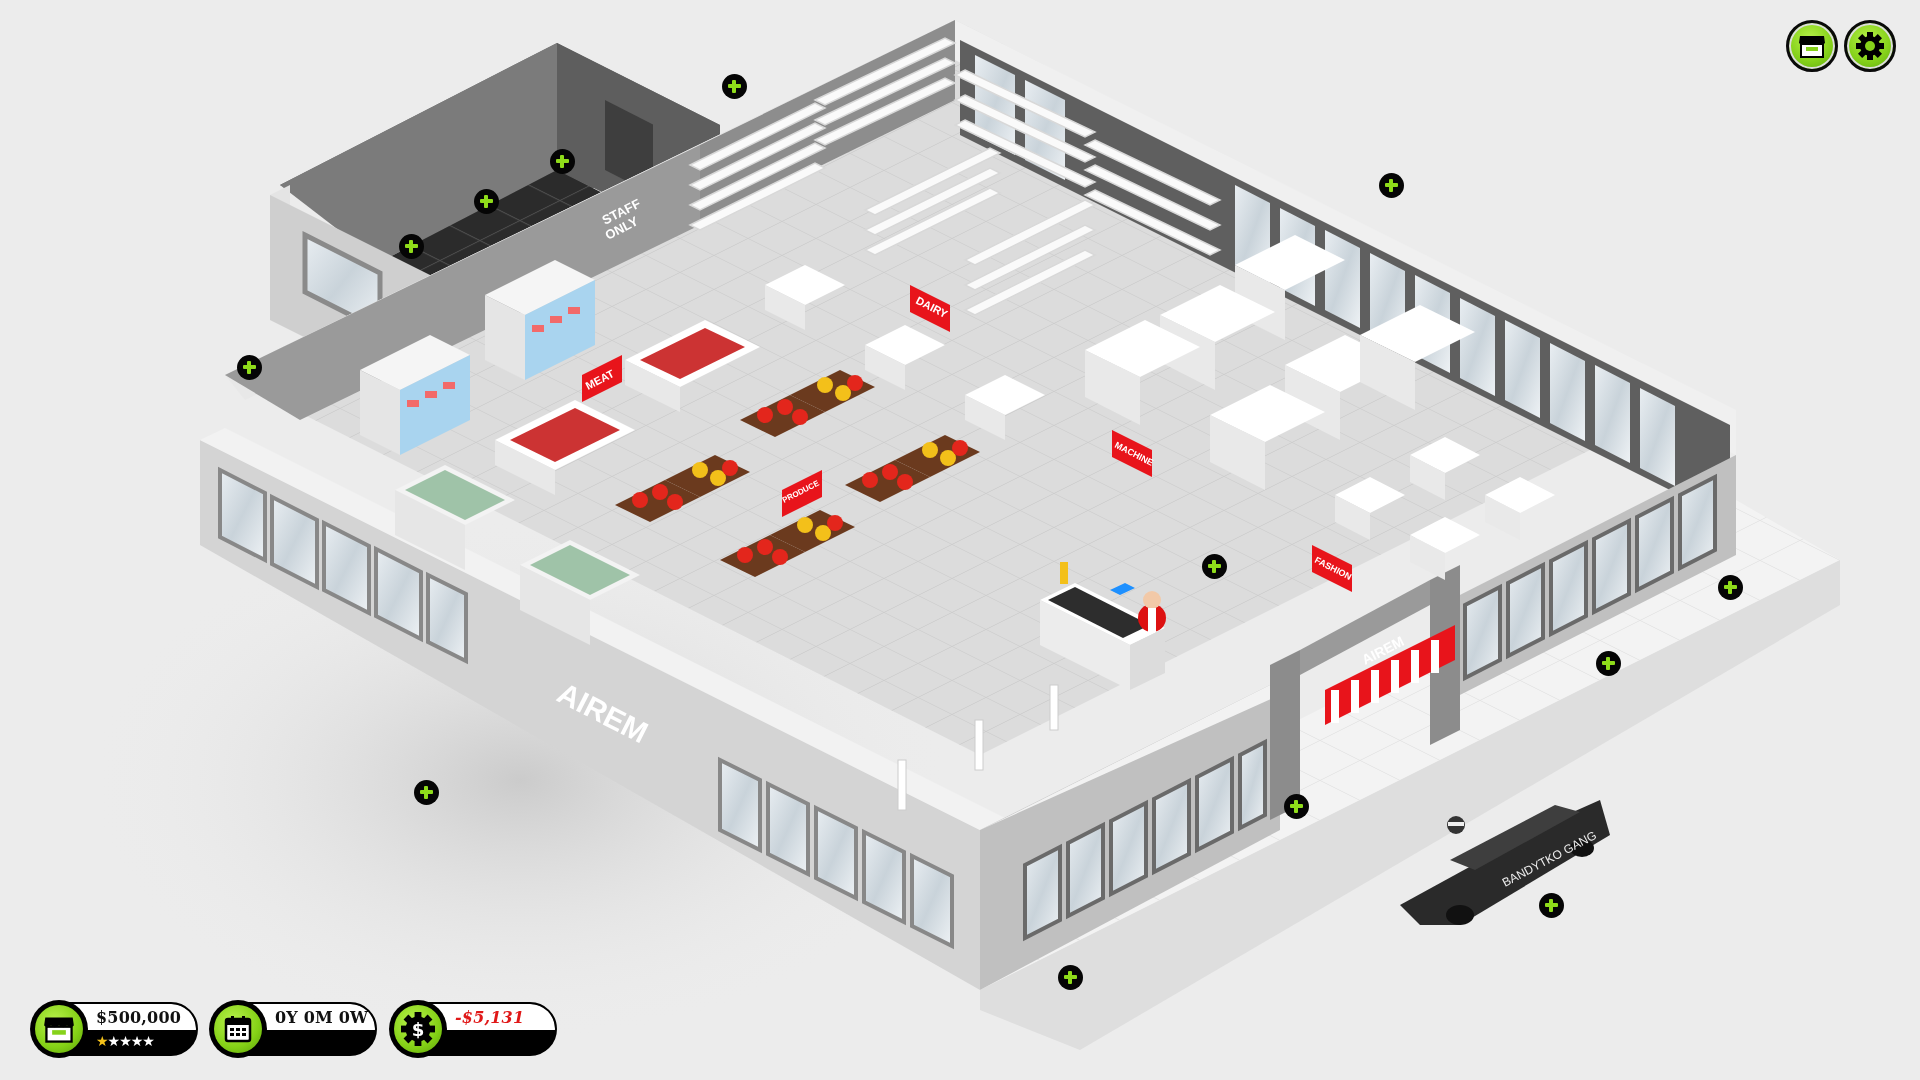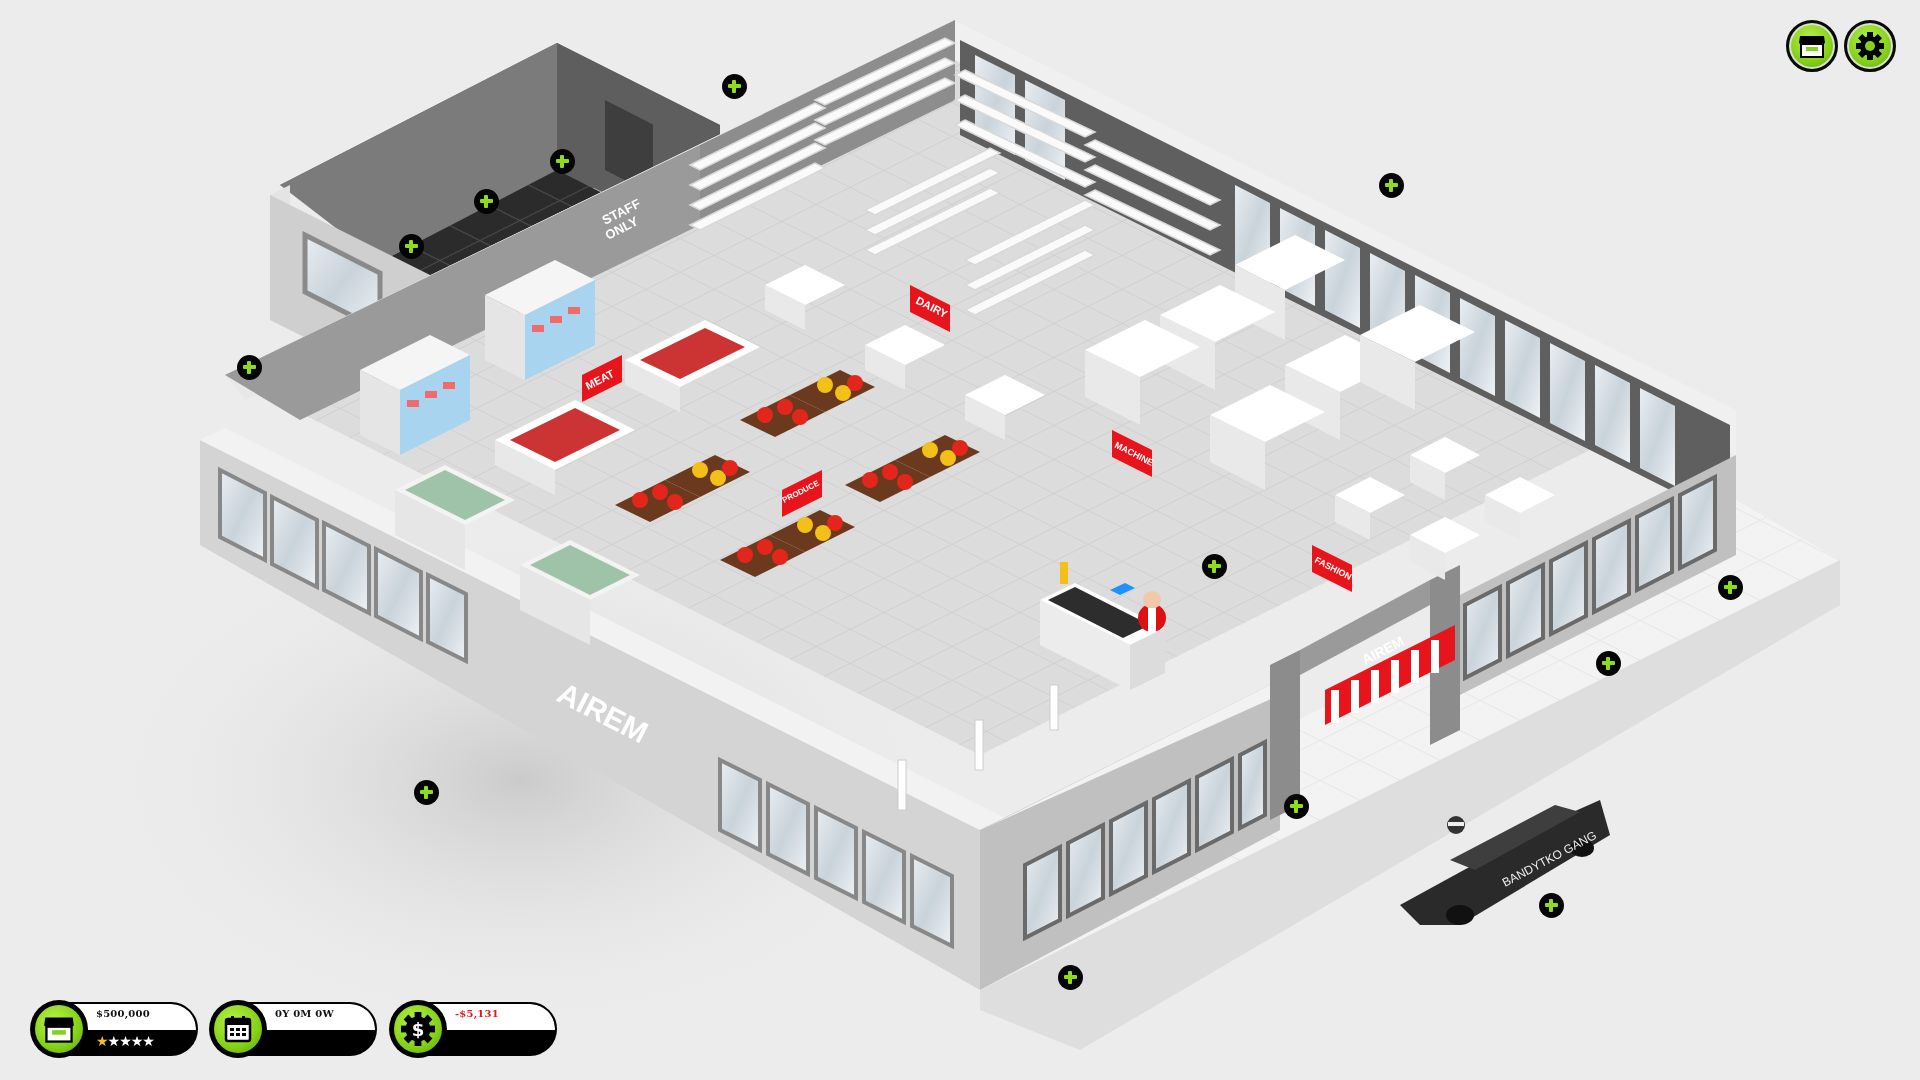--- a/index.html
+++ b/index.html
@@ -8,22 +8,22 @@
   .plus-btn{position:absolute;width:25px;height:25px;margin-left:-12.5px;margin-top:-12.5px;border-radius:50%;background:#050505;cursor:pointer;}
   .plus-btn::before,.plus-btn::after{content:"";position:absolute;background:#8fdc1a;border-radius:1px;}
   .plus-btn::before{left:6px;top:10.5px;width:13px;height:4px;}
   .plus-btn::after{left:10.5px;top:6px;width:4px;height:13px;}
   .round-btn{position:absolute;width:46px;height:46px;border-radius:50%;background:radial-gradient(circle at 45% 35%,#b6f04a 0%,#86d21a 55%,#5aa60a 100%);border:3px solid #0a0a0a;box-shadow:0 0 0 2px #dcdcdc inset;display:flex;align-items:center;justify-content:center;cursor:pointer;}
   .hud-pill{position:absolute;top:1000px;width:170px;height:58px;}
   .hud-pill .bar{position:absolute;left:20px;top:2px;width:148px;height:54px;border-radius:0 27px 27px 0;background:#000;border:2px solid #000;box-sizing:border-box;overflow:hidden;}
   .hud-pill .bar .white{position:absolute;left:0;top:0;right:0;height:26px;background:#fff;border-radius:0 24px 0 0;}
   .hud-pill .circle{position:absolute;left:0;top:0;width:58px;height:58px;border-radius:50%;background:#000;}
   .hud-pill .circle .inner{position:absolute;left:5px;top:5px;width:48px;height:48px;border-radius:50%;background:radial-gradient(circle at 40% 35%,#b9f24c 0%,#84d116 60%,#5a9f0a 100%);display:flex;align-items:center;justify-content:center;}
-  .hud-text{position:absolute;left:66px;top:8px;font-family:"DejaVu Serif",serif;font-weight:bold;font-size:10px;color:#111;letter-spacing:0.2px;white-space:nowrap;}
-  .hud-text.neg{color:#e01818;}
+  .hud-text{position:absolute;left:66px;top:8px;font-family:"DejaVu Serif",serif;font-weight:bold;font-size:16px;color:#111;letter-spacing:0.2px;white-space:nowrap;}
+  .hud-text.neg{color:#e01818;font-style:italic;}
   .stars{position:absolute;left:66px;top:34px;font-size:14px;color:#fff;letter-spacing:-1px;line-height:14px;}
   .stars .on{color:#f4c21a;}
 </style>
 </head>
 <body>
 
 <svg id="scene" viewBox="0 0 1920 1080" xmlns="http://www.w3.org/2000/svg">
   <defs>
     <pattern id="tiles" width="34" height="34" patternUnits="userSpaceOnUse" patternTransform="matrix(1,0.5,-1,0.5,0,0)">
       <rect width="34" height="34" fill="#dcdcdc"></rect>

